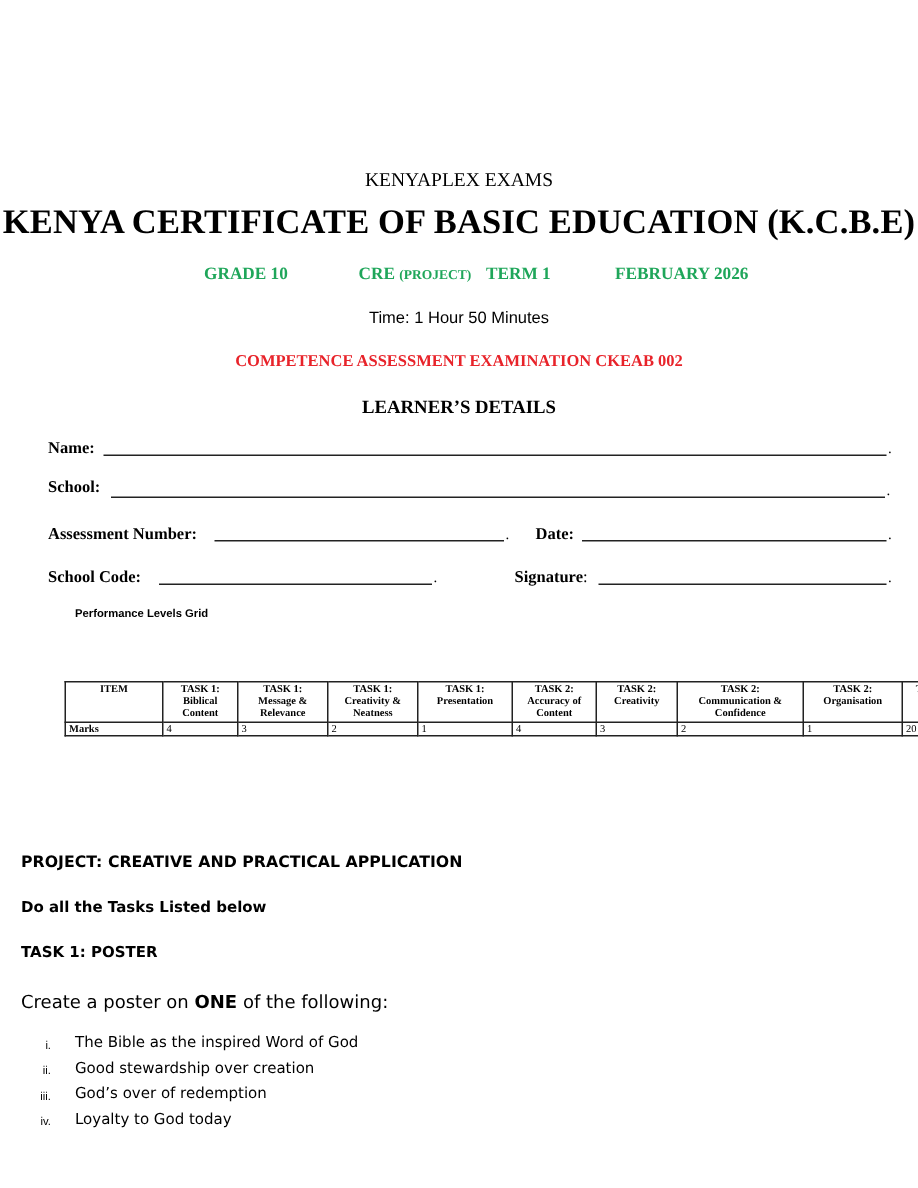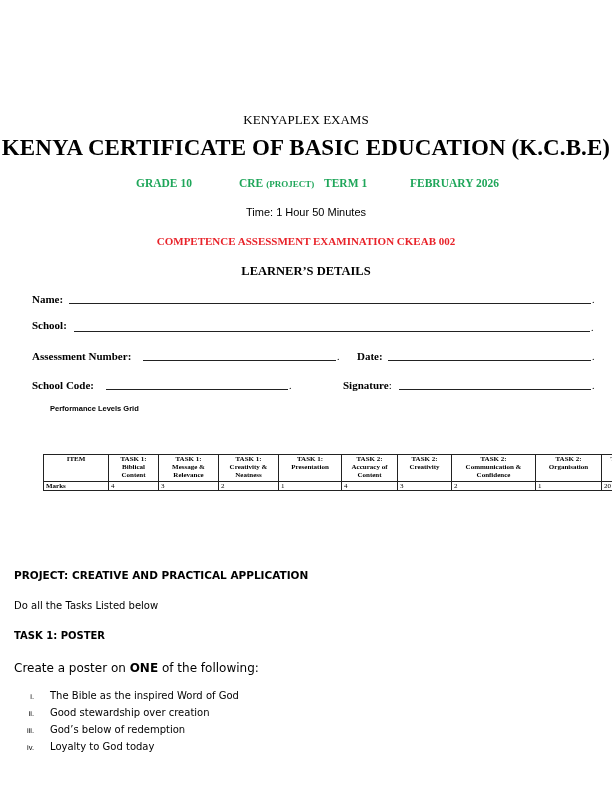--- a/index.html
+++ b/index.html
@@ -26,21 +26,21 @@
 
   table.grid { position: absolute; left: 23px; top: 454px; width: 600px; border-collapse: collapse; table-layout: fixed; margin-left: 20px; }
   table.grid td, table.grid th { border: 1px solid #222; font-family: "Liberation Serif", "DejaVu Serif", serif; font-size: 7px; line-height: 8px; padding: 0 2px; vertical-align: top; }
   table.grid th { font-weight: bold; text-align: center; height: 26px; }
   table.grid td.rowhead { font-weight: bold; text-align: left; }
   table.grid tr.marks td { height: 8px; }
   table.grid tr.tall td { height: 17px; }
 
   .comic { font-family: "DejaVu Sans", sans-serif; }
   #project { top: 569px; left: 14px; font-size: 10.5px; font-weight: bold; }
-  #do-all { top: 600px; left: 14px; font-size: 10px; font-weight: normal; }
+  #do-all { top: 600px; left: 14px; font-size: 10px; font-weight: bold; }
   #task1 { top: 630px; left: 14px; font-size: 10px; font-weight: bold; }
   #create { top: 661px; left: 14px; font-size: 12px; }
   #create b { font-weight: bold; }
   .opt { position: absolute; left: 0; font-size: 10px; white-space: nowrap; }
   .opt .num { position: absolute; width: 34px; text-align: right; font-family: "Liberation Sans", sans-serif; font-size: 7.5px; top: 2px; }
   .opt .txt { position: absolute; left: 50px; }
 </style>
 </head>
 <body>
 
@@ -148,19 +148,19 @@
   <div class="opt" style="top:0px;">
     <span class="num">i.</span>
     <span class="txt">The Bible as the inspired Word of God</span>
   </div>
   <div class="opt" style="top:17px;">
     <span class="num">ii.</span>
     <span class="txt">Good stewardship over creation</span>
   </div>
   <div class="opt" style="top:34px;">
     <span class="num">iii.</span>
-    <span class="txt">God’s below of redemption</span>
+    <span class="txt">God’s over of redemption</span>
   </div>
   <div class="opt" style="top:51px;">
     <span class="num">iv.</span>
     <span class="txt">Loyalty to God today</span>
   </div>
 </div>
 
 </body></html>

